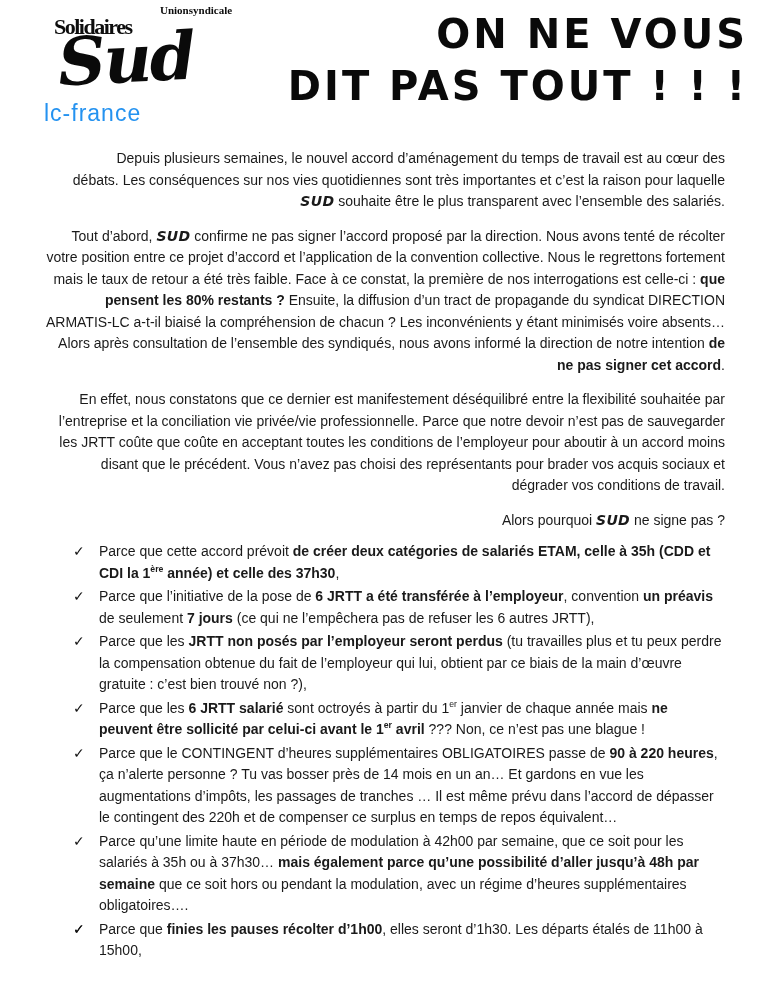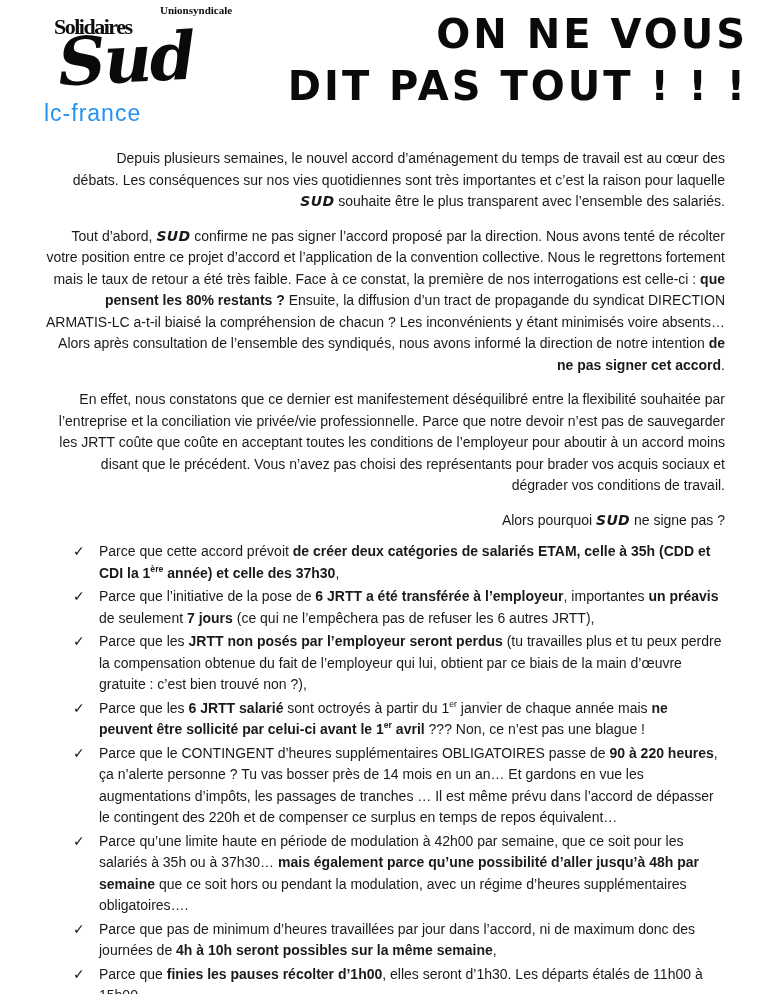--- a/index.html
+++ b/index.html
@@ -97,21 +97,21 @@
 </div>
 
 <div class="doc-body">
   <p class="para indent"><span>Depuis plusieurs semaines, le nouvel accord d’aménagement du temps de travail est au cœur des débats. Les conséquences sur nos vies quotidiennes sont très importantes et c’est la raison pour laquelle </span><span class="sud-inline">SUD</span><span> souhaite être le plus transparent avec l’ensemble des salariés.</span></p>
   <p class="para"><span>Tout d’abord, </span><span class="sud-inline">SUD</span><span> confirme ne pas signer l’accord proposé par la direction. Nous avons tenté de récolter votre position entre ce projet d’accord et l’application de la convention collective. Nous le regrettons fortement mais le taux de retour a été très faible. Face à ce constat, la première de nos interrogations est celle-ci : </span><span class="b">que pensent les 80% restants ?</span><span> Ensuite, la diffusion d’un tract de propagande du syndicat DIRECTION ARMATIS-LC a-t-il biaisé la compréhension de chacun ? Les inconvénients y étant minimisés voire absents…  Alors après consultation de l’ensemble des syndiqués, nous avons informé la direction de notre intention </span><span class="b">de ne pas signer cet accord</span><span>.</span></p>
   <p class="para"><span>En effet, nous constatons que ce dernier est manifestement déséquilibré entre la flexibilité souhaitée par l’entreprise et la conciliation vie privée/vie professionnelle. Parce que notre devoir n’est pas de sauvegarder les JRTT coûte que coûte en acceptant toutes les conditions de l’employeur pour aboutir à un accord moins disant que le précédent. Vous n’avez pas choisi des représentants pour brader vos acquis sociaux et dégrader vos conditions de travail.</span></p>
   <p class="para question"><span>Alors pourquoi </span><span class="sud-inline">SUD</span><span> ne signe pas ?</span></p>
 
   <ul class="bullets">
     <li><span class="check">✓</span><span class="li-text"><span>Parce que cette accord prévoit </span><span class="b">de créer deux catégories de salariés ETAM, celle à 35h (CDD et CDI la 1</span><sup class="b">ère</sup><span class="b"> année) et celle des 37h30</span><span>,</span></span></li>
-    <li><span class="check">✓</span><span class="li-text"><span>Parce que l’initiative de la pose de </span><span class="b">6 JRTT a été transférée à l’employeur</span><span>, importantes </span><span class="b">un préavis</span><span> de seulement </span><span class="b">7 jours</span><span> (ce qui ne l’empêchera pas de refuser les 6 autres JRTT),</span></span></li>
+    <li><span class="check">✓</span><span class="li-text"><span>Parce que l’initiative de la pose de </span><span class="b">6 JRTT a été transférée à l’employeur</span><span>, convention </span><span class="b">un préavis</span><span> de seulement </span><span class="b">7 jours</span><span> (ce qui ne l’empêchera pas de refuser les 6 autres JRTT),</span></span></li>
     <li><span class="check">✓</span><span class="li-text"><span>Parce que les </span><span class="b">JRTT non posés par l’employeur seront perdus</span><span> (tu travailles plus et tu peux perdre la compensation obtenue du fait de l’employeur qui lui, obtient par ce biais de la main d’œuvre gratuite : c’est bien trouvé non ?),</span></span></li>
     <li><span class="check">✓</span><span class="li-text"><span>Parce que les </span><span class="b">6 JRTT salarié</span><span> sont octroyés à partir du 1</span><sup>er</sup><span> janvier de chaque année mais </span><span class="b">ne peuvent être sollicité par celui-ci avant le 1</span><sup class="b">er</sup><span class="b"> avril</span><span> ??? Non, ce n’est pas une blague !</span></span></li>
     <li><span class="check">✓</span><span class="li-text"><span>Parce que le CONTINGENT d’heures supplémentaires OBLIGATOIRES passe de </span><span class="b">90 à 220 heures</span><span>, ça n’alerte personne ?  Tu vas bosser près de 14 mois en un an… Et gardons en vue les augmentations d’impôts, les passages de tranches …  Il est même prévu dans l’accord de dépasser le contingent des 220h et de compenser ce surplus en temps de repos équivalent…</span></span></li>
     <li><span class="check">✓</span><span class="li-text"><span>Parce qu’une limite haute en période de modulation à 42h00 par semaine, que ce soit pour les salariés à 35h ou à 37h30… </span><span class="b">mais également parce qu’une possibilité d’aller jusqu’à 48h par semaine</span><span> que ce soit hors ou pendant la modulation, avec un régime d’heures supplémentaires obligatoires….</span></span></li>
-    <li><span class="check">✓</span><span class="li-text"><span>Parce que pas de minimum d’heures travaillées par jour dans l’accord, ni de maximum donc des journées de </span><span class="b">4h à 10h seront possibles sur la même semaine</span><span>,</span></span></li>
+    <li><span class="check">✓</span></li>
     <li><span class="check">✓</span><span class="li-text"><span>Parce que </span><span class="b">finies les pauses récolter d’1h00</span><span>, elles seront d’1h30. Les départs étalés de 11h00 à 15h00,</span></span></li>
   </ul>
 </div>
 
 </body></html>

